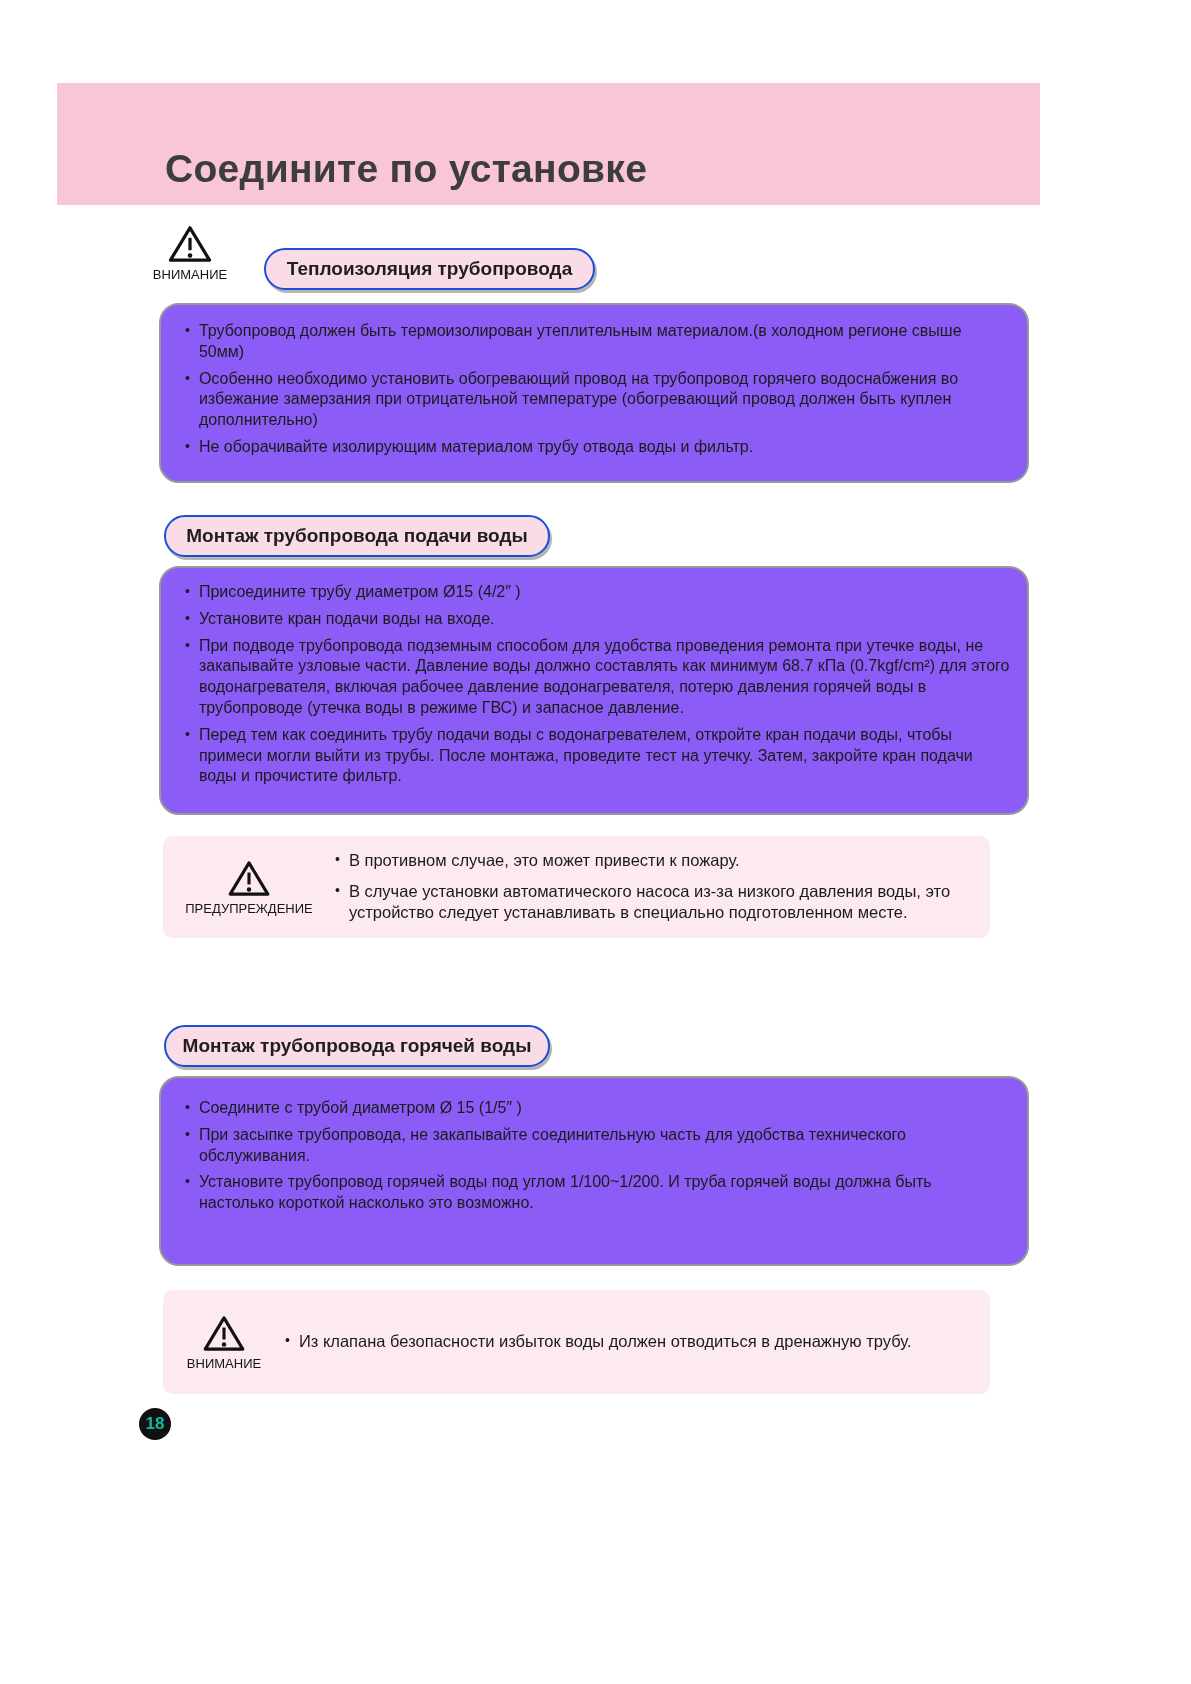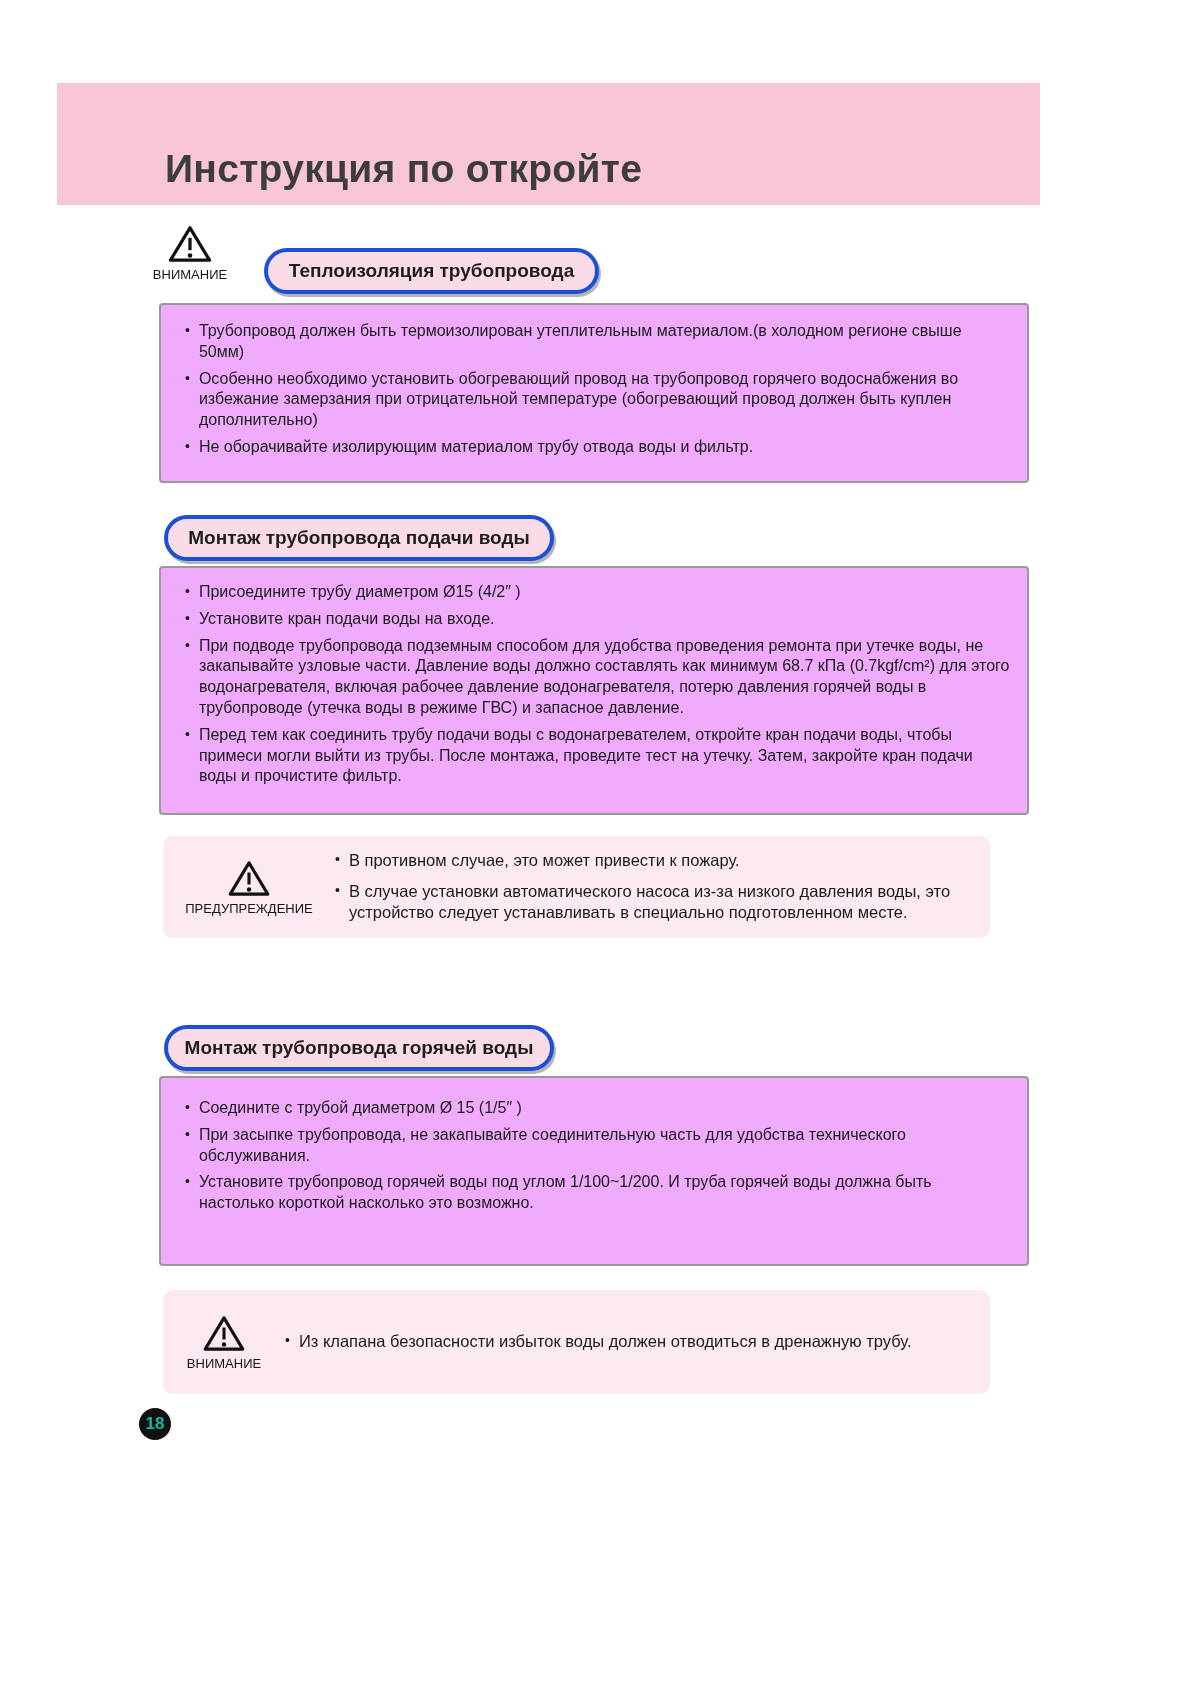--- a/index.html
+++ b/index.html
@@ -48,34 +48,34 @@
   }
   .tri { display: block; }
 
   
   .pill {
     position: absolute;
     display: flex;
     align-items: center;
     justify-content: center;
     background: #fadce8;
-    border: 4px solid #1d4ed8;
+    border: 2px solid #1d4ed8;
     border-radius: 24px;
     box-shadow: 2px 3px 0 #b5b5b5;
     font-size: 19px;
     font-weight: 700;
     color: #1e1e1e;
   }
 
   
   .content-box {
     position: absolute;
-    background: #f0abfc;
+    background: #8b5cf6;
     border: 2px solid #999999;
-    border-radius: 4px;
+    border-radius: 20px;
     padding: 16px 16px 10px 24px;
   }
   .bullet {
     display: flex;
     margin: 0 0 6px 0;
     font-size: 16px;
     line-height: 1.3;
     color: #1b1b1b;
   }
   .bullet::before {
@@ -120,21 +120,21 @@
     font-size: 17px;
     font-weight: 700;
   }
 </style>
 </head>
 <body>
 
 <div class="page">
 
   <header class="header-band">
-    <h1 class="page-title">Инструкция по откройте</h1>
+    <h1 class="page-title">Соедините по установке</h1>
   </header>
 
   <div class="icon-badge" style="left:148px; top:224px; width:84px;">
     <svg class="tri" viewBox="0 0 48 42" width="46" height="40" aria-hidden="true">
       <path d="M24 4 L44.5 38 L3.5 38 Z" fill="none" stroke="#111" stroke-width="3.4" stroke-linejoin="round"></path>
       <rect x="22.3" y="14.5" width="3.4" height="13" fill="#111"></rect>
       <circle cx="24" cy="33" r="2.4" fill="#111"></circle>
     </svg>
     <span class="badge-label">ВНИМАНИЕ</span>
   </div>

